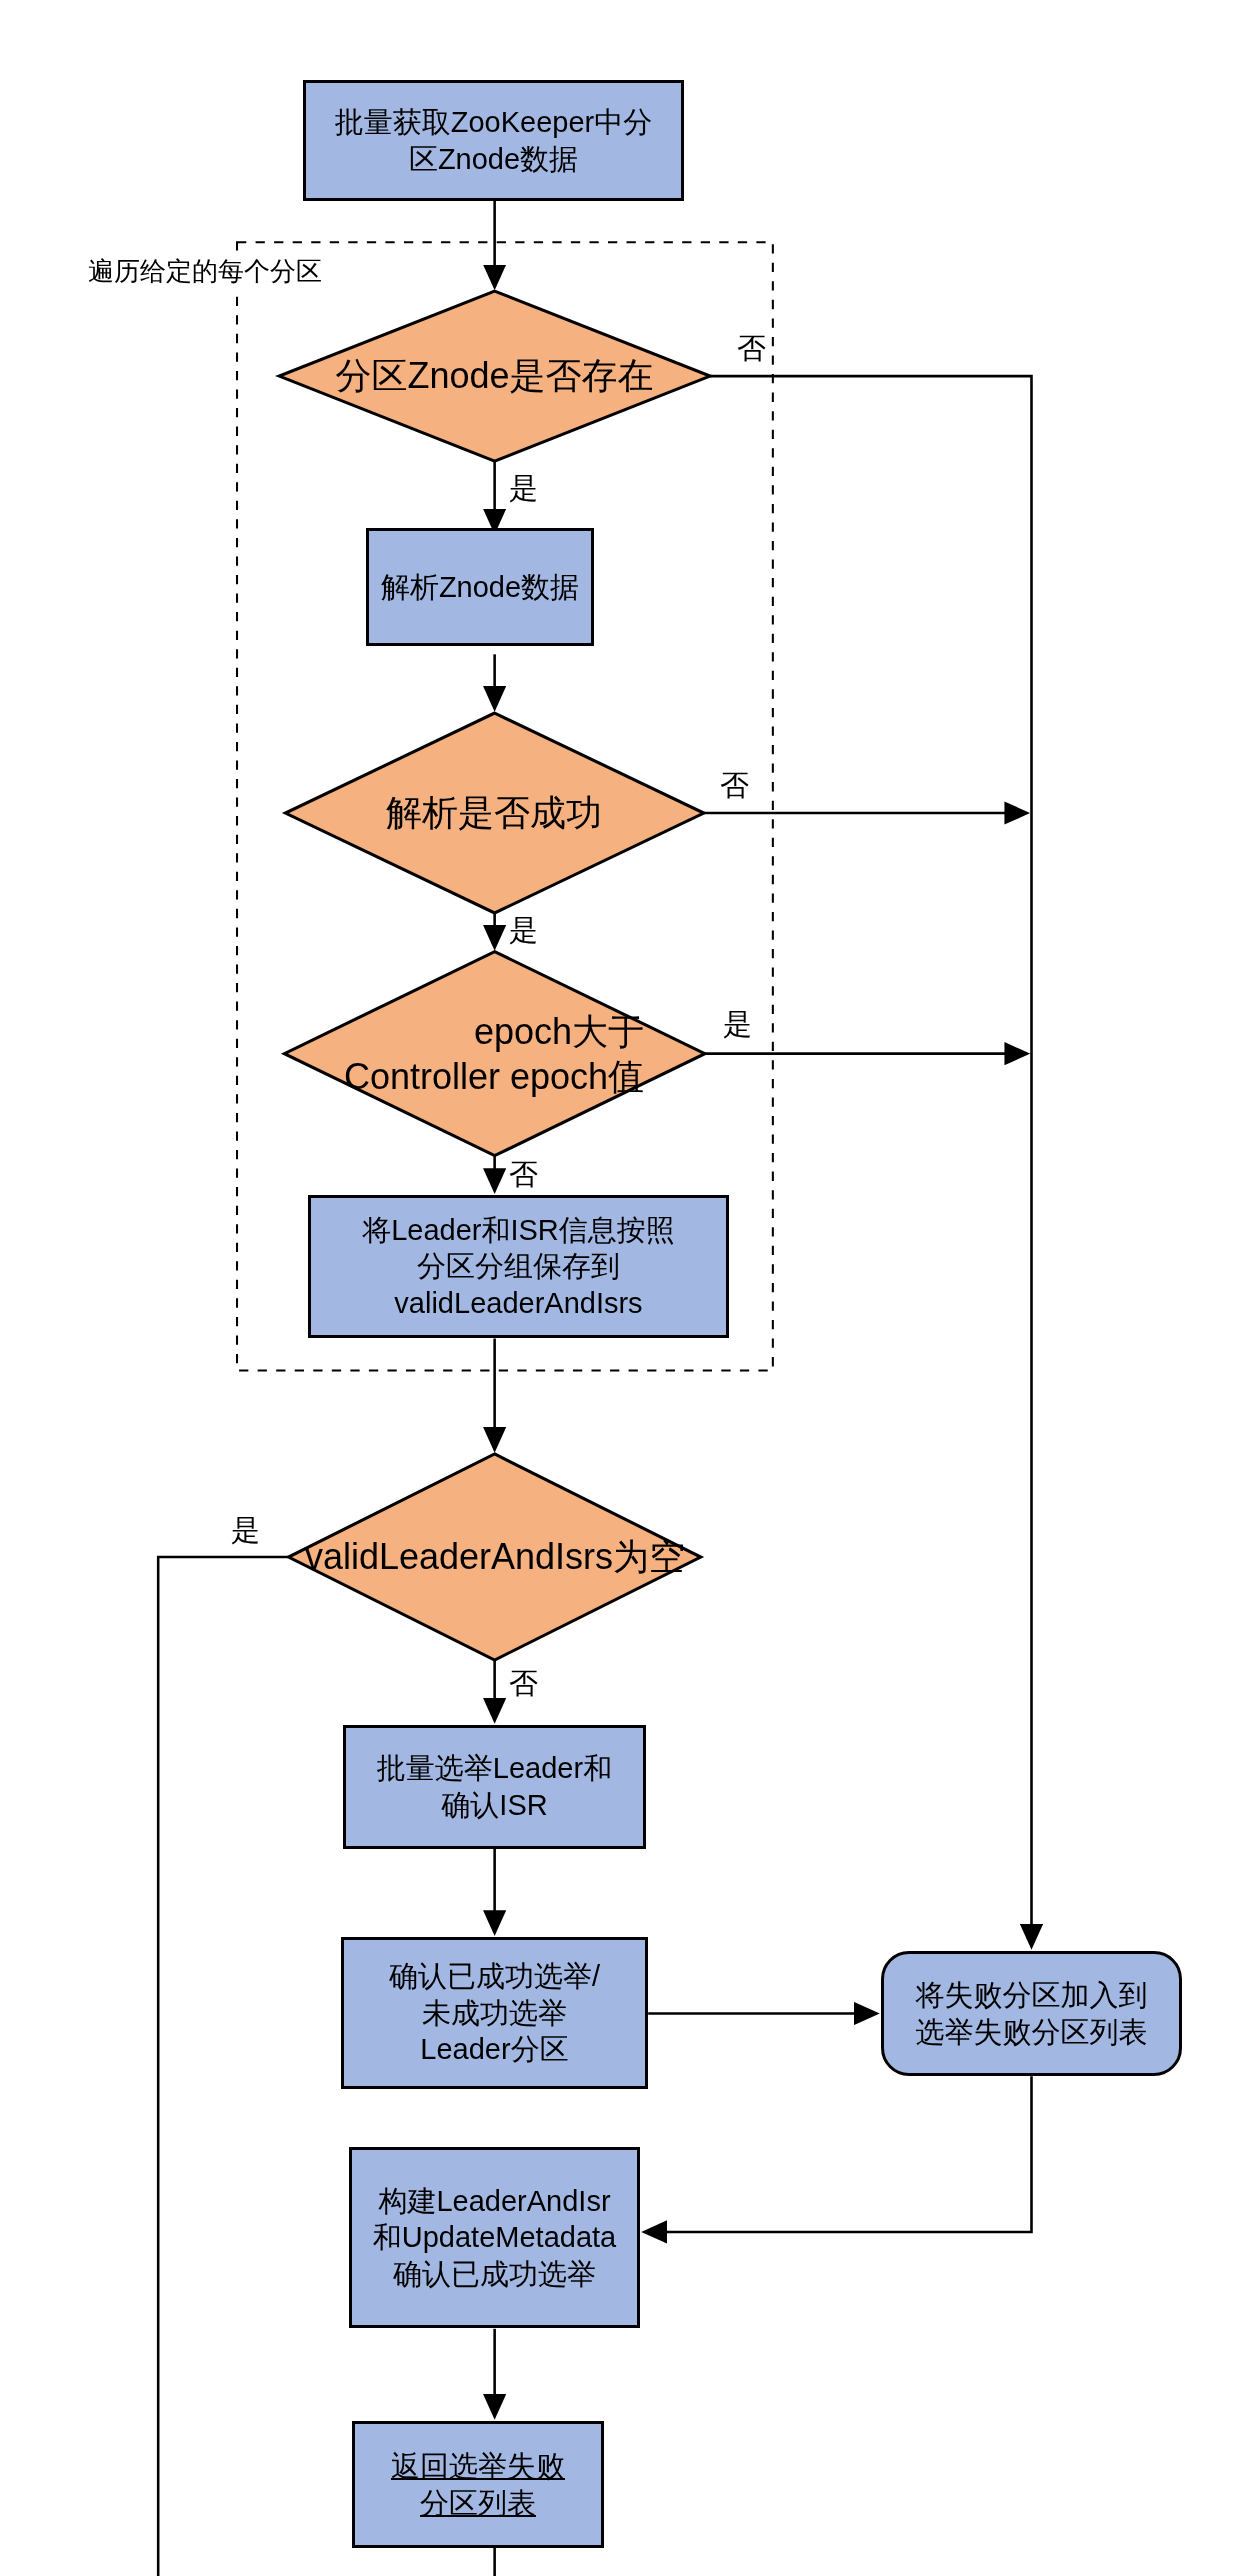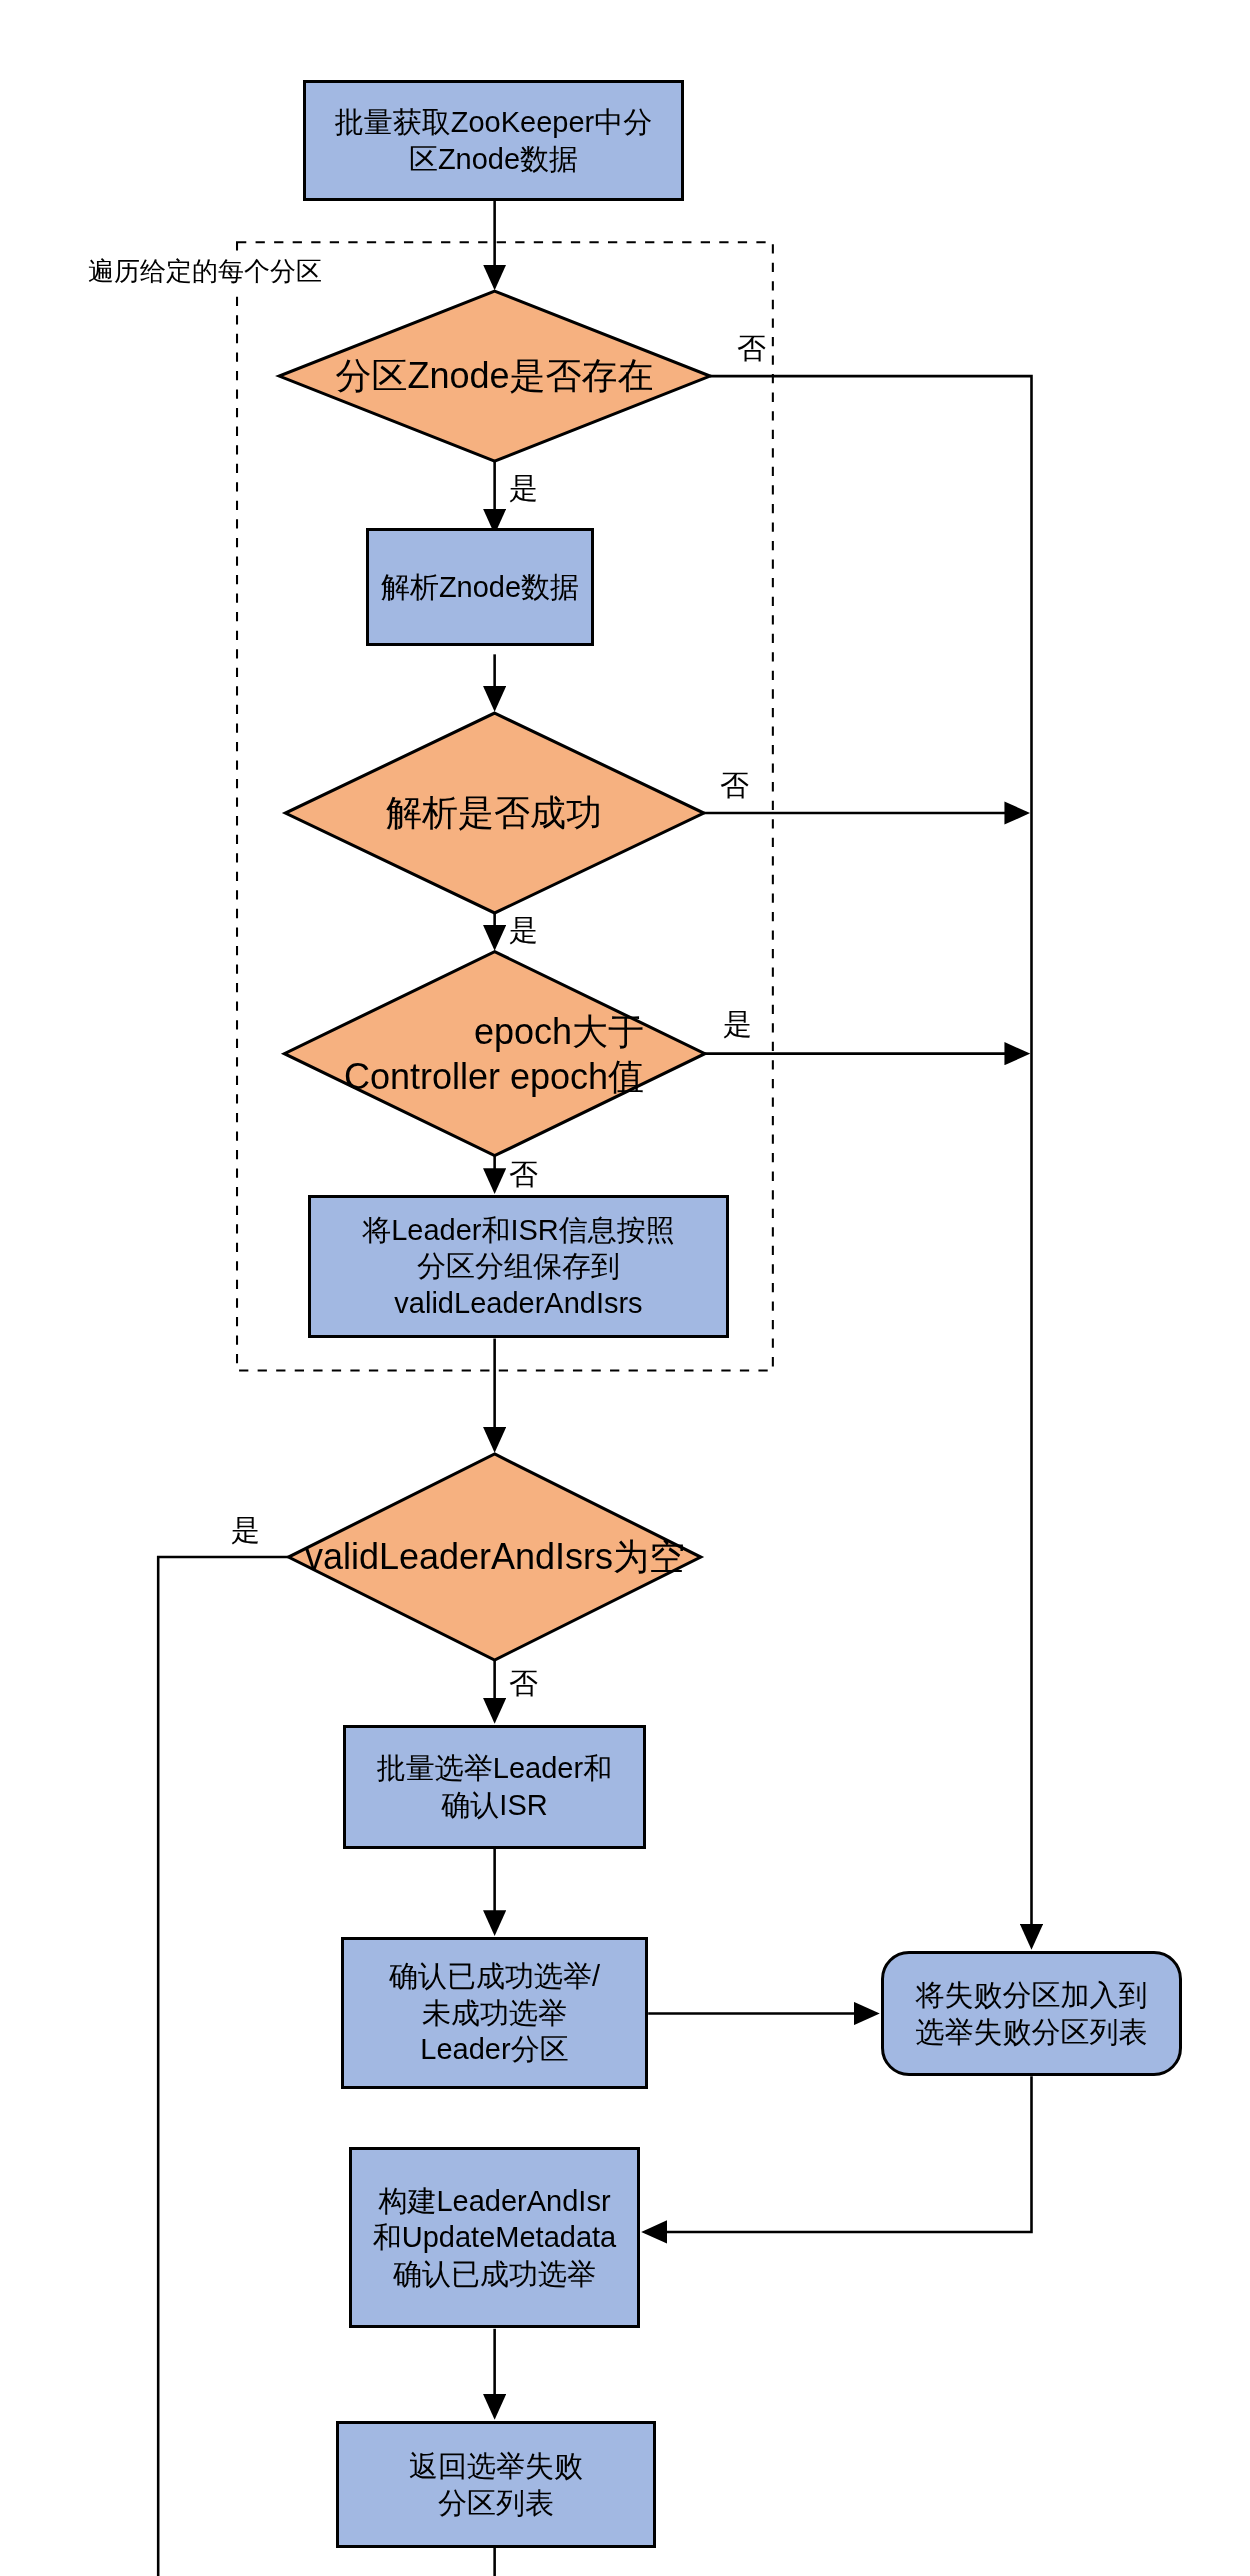--- a/index.html
+++ b/index.html
@@ -90,21 +90,21 @@
   <div class="node" style="left:341px;top:1937px;width:307px;height:152px;">确认已成功选举/
 未成功选举
 Leader分区</div>
   <div class="node" style="left:343px;top:1725px;width:303px;height:124px;">批量选举Leader和
 确认ISR</div>
   <div class="node" style="left:881px;top:1951px;width:301px;height:125px;border-radius:28px;">将失败分区加入到
 选举失败分区列表</div>
   <div class="node" style="left:349px;top:2147px;width:291px;height:181px;">构建LeaderAndIsr
 和UpdateMetadata
 确认已成功选举</div>
-  <div class="node" style="left:336px;top:2421px;width:320px;height:127px;">返回选举失败
+  <div class="node" style="left:352px;top:2421px;width:252px;height:127px;text-decoration:underline;">返回选举失败
 分区列表</div>
 
   <div class="dlabel" style="left:279px;top:291px;width:431px;height:170px;">分区Znode是否存在</div>
   <div class="dlabel" style="left:285px;top:713px;width:418px;height:200px;">解析是否成功</div>
   <div class="dlabel" style="left:284px;top:952px;width:420px;height:204px;">epoch大于
 Controller epoch值</div>
   <div class="dlabel" style="left:289px;top:1454px;width:412px;height:206px;">validLeaderAndIsrs为空</div>
 
   <div class="elabel" style="left:737px;top:334px;">否</div>
   <div class="elabel" style="left:509px;top:474px;">是</div>

